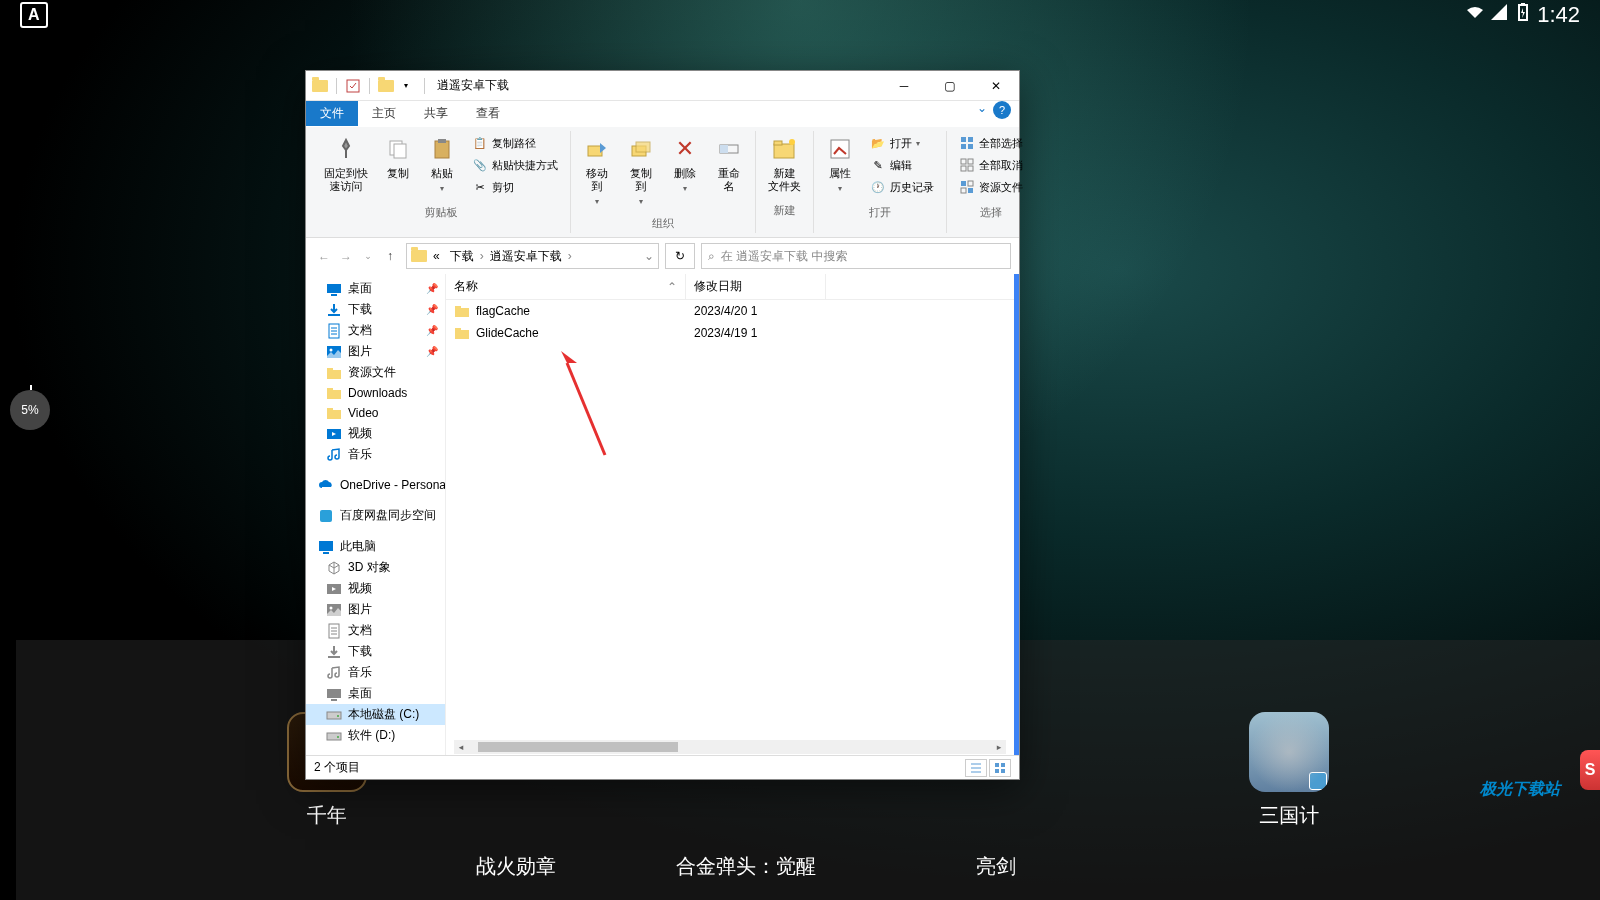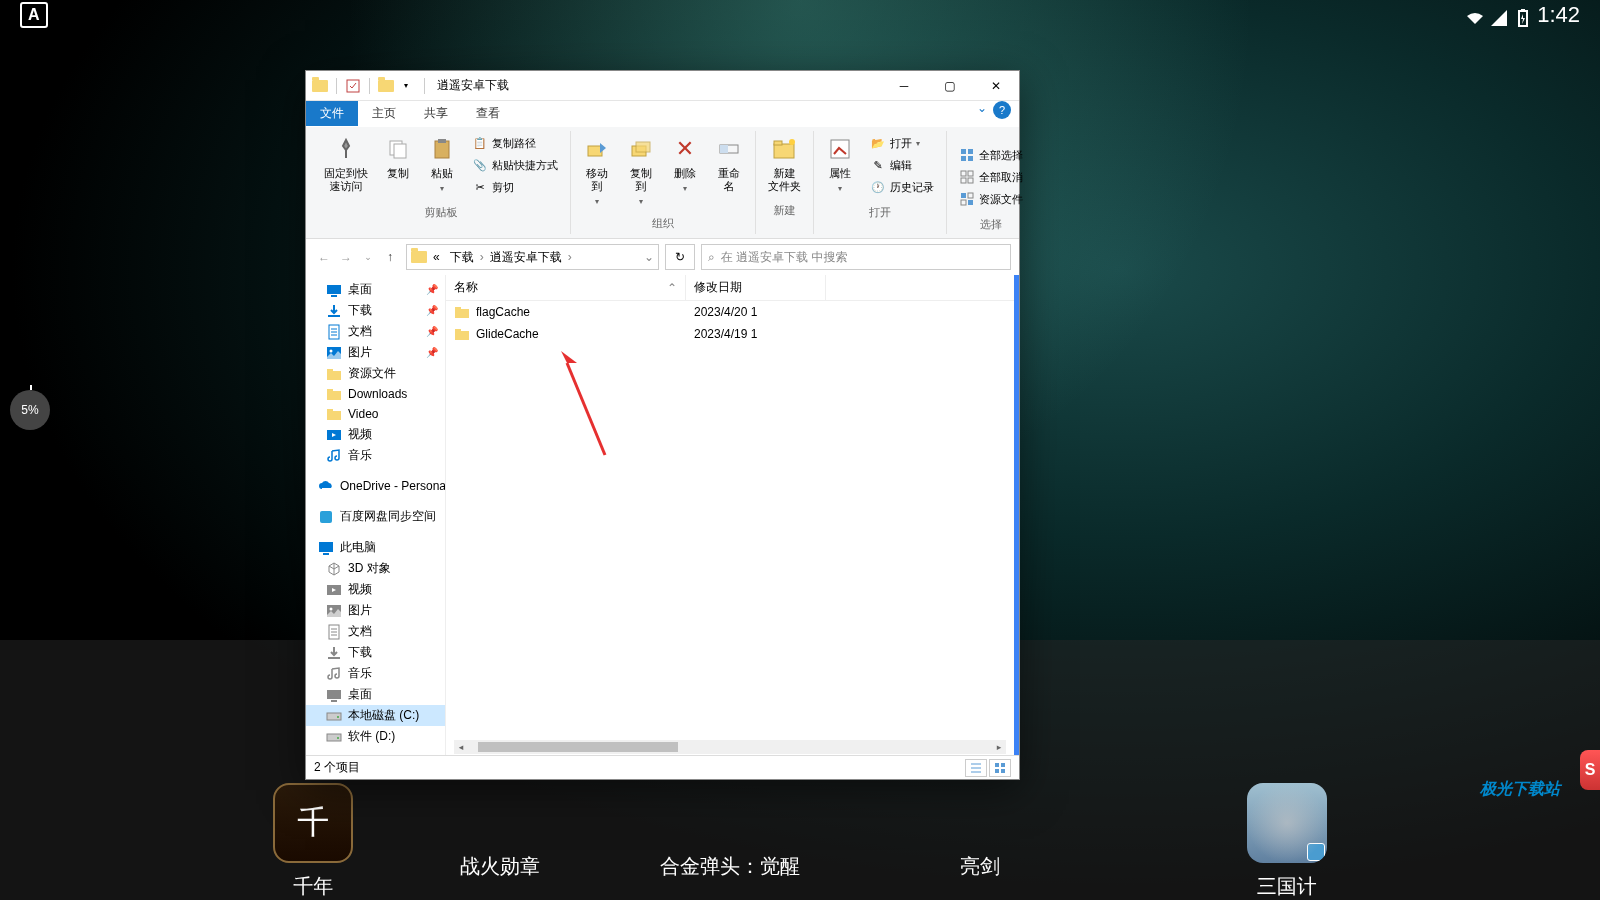--- a/index.html
+++ b/index.html
@@ -1,26 +1,26 @@
 <!DOCTYPE html>
 <html><head>
 <meta charset="utf-8">
 <style>
 * { box-sizing: border-box; margin: 0; padding: 0; }
 body { width: 1600px; height: 900px; font-family: "Microsoft YaHei", sans-serif; background: #000; position: relative; overflow: hidden; }
 .desktop { width: 100%; height: 100%; position: relative; background: radial-gradient(ellipse at 70% 30%, #1a4a4a 0%, #0a2a2a 30%, #000 70%); }
 .desktop::before { content: ""; position: absolute; top: 0; left: 0; right: 0; bottom: 0; background: radial-gradient(ellipse at 50% 0%, rgba(100,200,180,0.3) 0%, transparent 40%); }
 .status-bar { position: absolute; top: 0; left: 0; right: 0; height: 30px; display: flex; align-items: center; justify-content: space-between; padding: 0 20px; z-index: 5; }
 .status-left { color: #fff; font-size: 16px; font-weight: bold; border: 2px solid #fff; padding: 2px 6px; border-radius: 3px; }
-.status-right { display: flex; align-items: flex-end; gap: 4px; color: #fff; }
+.status-right { display: flex; align-items: flex-start; gap: 4px; color: #fff; }
 .status-right .time { font-size: 22px; font-weight: 300; }
 .wifi-icon, .signal-icon, .battery-icon { width: 20px; height: 20px; display: inline-block; }
 .badge { position: absolute; left: 10px; top: 390px; width: 40px; height: 40px; border-radius: 50%; background: #444; color: #fff; display: flex; align-items: center; justify-content: center; font-size: 12px; z-index: 5; }
 .badge::before { content: ""; position: absolute; top: -5px; left: 50%; width: 2px; height: 5px; background: #fff; }
-.dock { position: absolute; bottom: 0; left: 0; right: 0; height: 260px; background: rgba(40,40,40,0.5); display: flex; align-items: flex-end; justify-content: space-around; padding: 0 70px; z-index: 2; }
+.dock { position: absolute; bottom: 0; left: 16px; right: 0; height: 260px; background: rgba(40,40,40,0.5); display: flex; align-items: center; justify-content: space-around; padding: 0 70px; z-index: 2; }
 .dock-item { display: flex; flex-direction: column; align-items: center; gap: 10px; color: #fff; }
 .dock-icon { width: 80px; height: 80px; border-radius: 16px; background: #333; }
 .dock-icon.game1 { background: linear-gradient(#2a1a0a, #1a0a00); border: 2px solid #8a6a3a; display: flex; align-items: center; justify-content: center; font-size: 32px; color: #fff; font-family: serif; }
 .dock-icon.game2 { background: linear-gradient(#a0c0d0, #6080a0); position: relative; overflow: hidden; }
 .dock-icon.game2::after { content: ""; position: absolute; inset: 0; background: radial-gradient(ellipse at center, rgba(200,200,200,0.6) 0%, transparent 70%); }
 .dock-icon.game2 .mini-badge { position: absolute; bottom: 2px; right: 2px; width: 18px; height: 18px; background: #4a9cd0; border-radius: 3px; border: 1px solid #fff; }
 .dock-label { font-size: 20px; }
 .watermark { position: absolute; bottom: 60px; right: 10px; color: rgba(180,180,180,0.7); font-size: 14px; text-align: right; z-index: 3; }
 .watermark .wm-title { font-size: 16px; }
 .logo-watermark { position: absolute; bottom: 100px; right: 40px; z-index: 3; font-size: 16px; color: #0088cc; font-style: italic; font-weight: bold; }
@@ -39,21 +39,21 @@
 
 .ribbon-tabs { height: 26px; display: flex; align-items: flex-start; background: #fff; }
 .rtab { padding: 4px 14px; color: #333; cursor: pointer; }
 .rtab.active { background: #1979ca; color: #fff; }
 .rtab-spacer { flex: 1; }
 .rtab-dd { padding: 0 6px; color: #1979ca; }
 .help-btn { width: 18px; height: 18px; border-radius: 50%; background: #1979ca; color: #fff; display: flex; align-items: center; justify-content: center; margin-right: 8px; font-size: 11px; }
 
 .ribbon { background: #f5f6f7; border-bottom: 1px solid #ddd; display: flex; padding: 4px 6px; }
 .rgroup { display: flex; flex-direction: column; align-items: center; padding: 0 8px; border-right: 1px solid #e0e0e0; }
-.rgroup:last-child { border-right: none; margin-top: 12px; }
+.rgroup:last-child { border-right: none; }
 .rgroup-body { display: flex; align-items: flex-start; gap: 8px; padding: 2px 0 6px 0; min-height: 70px; }
 .rgroup-label { font-size: 11px; color: #666; padding: 2px 0; }
 .rbtn-large { display: flex; flex-direction: column; align-items: center; gap: 4px; padding: 2px 4px; cursor: pointer; min-width: 36px; }
 .rbtn-large .ricon { width: 28px; height: 28px; display: flex; align-items: center; justify-content: center; }
 .rbtn-large .rlabel { font-size: 11px; text-align: center; line-height: 1.2; }
 .rstack { display: flex; flex-direction: column; gap: 2px; }
 .rbtn-small { display: flex; align-items: center; gap: 4px; font-size: 11px; padding: 2px 4px; cursor: pointer; white-space: nowrap; }
 .rbtn-small .ricon-sm { width: 16px; height: 16px; display: flex; align-items: center; justify-content: center; }
 .dd-arrow { font-size: 8px; color: #666; }
 

